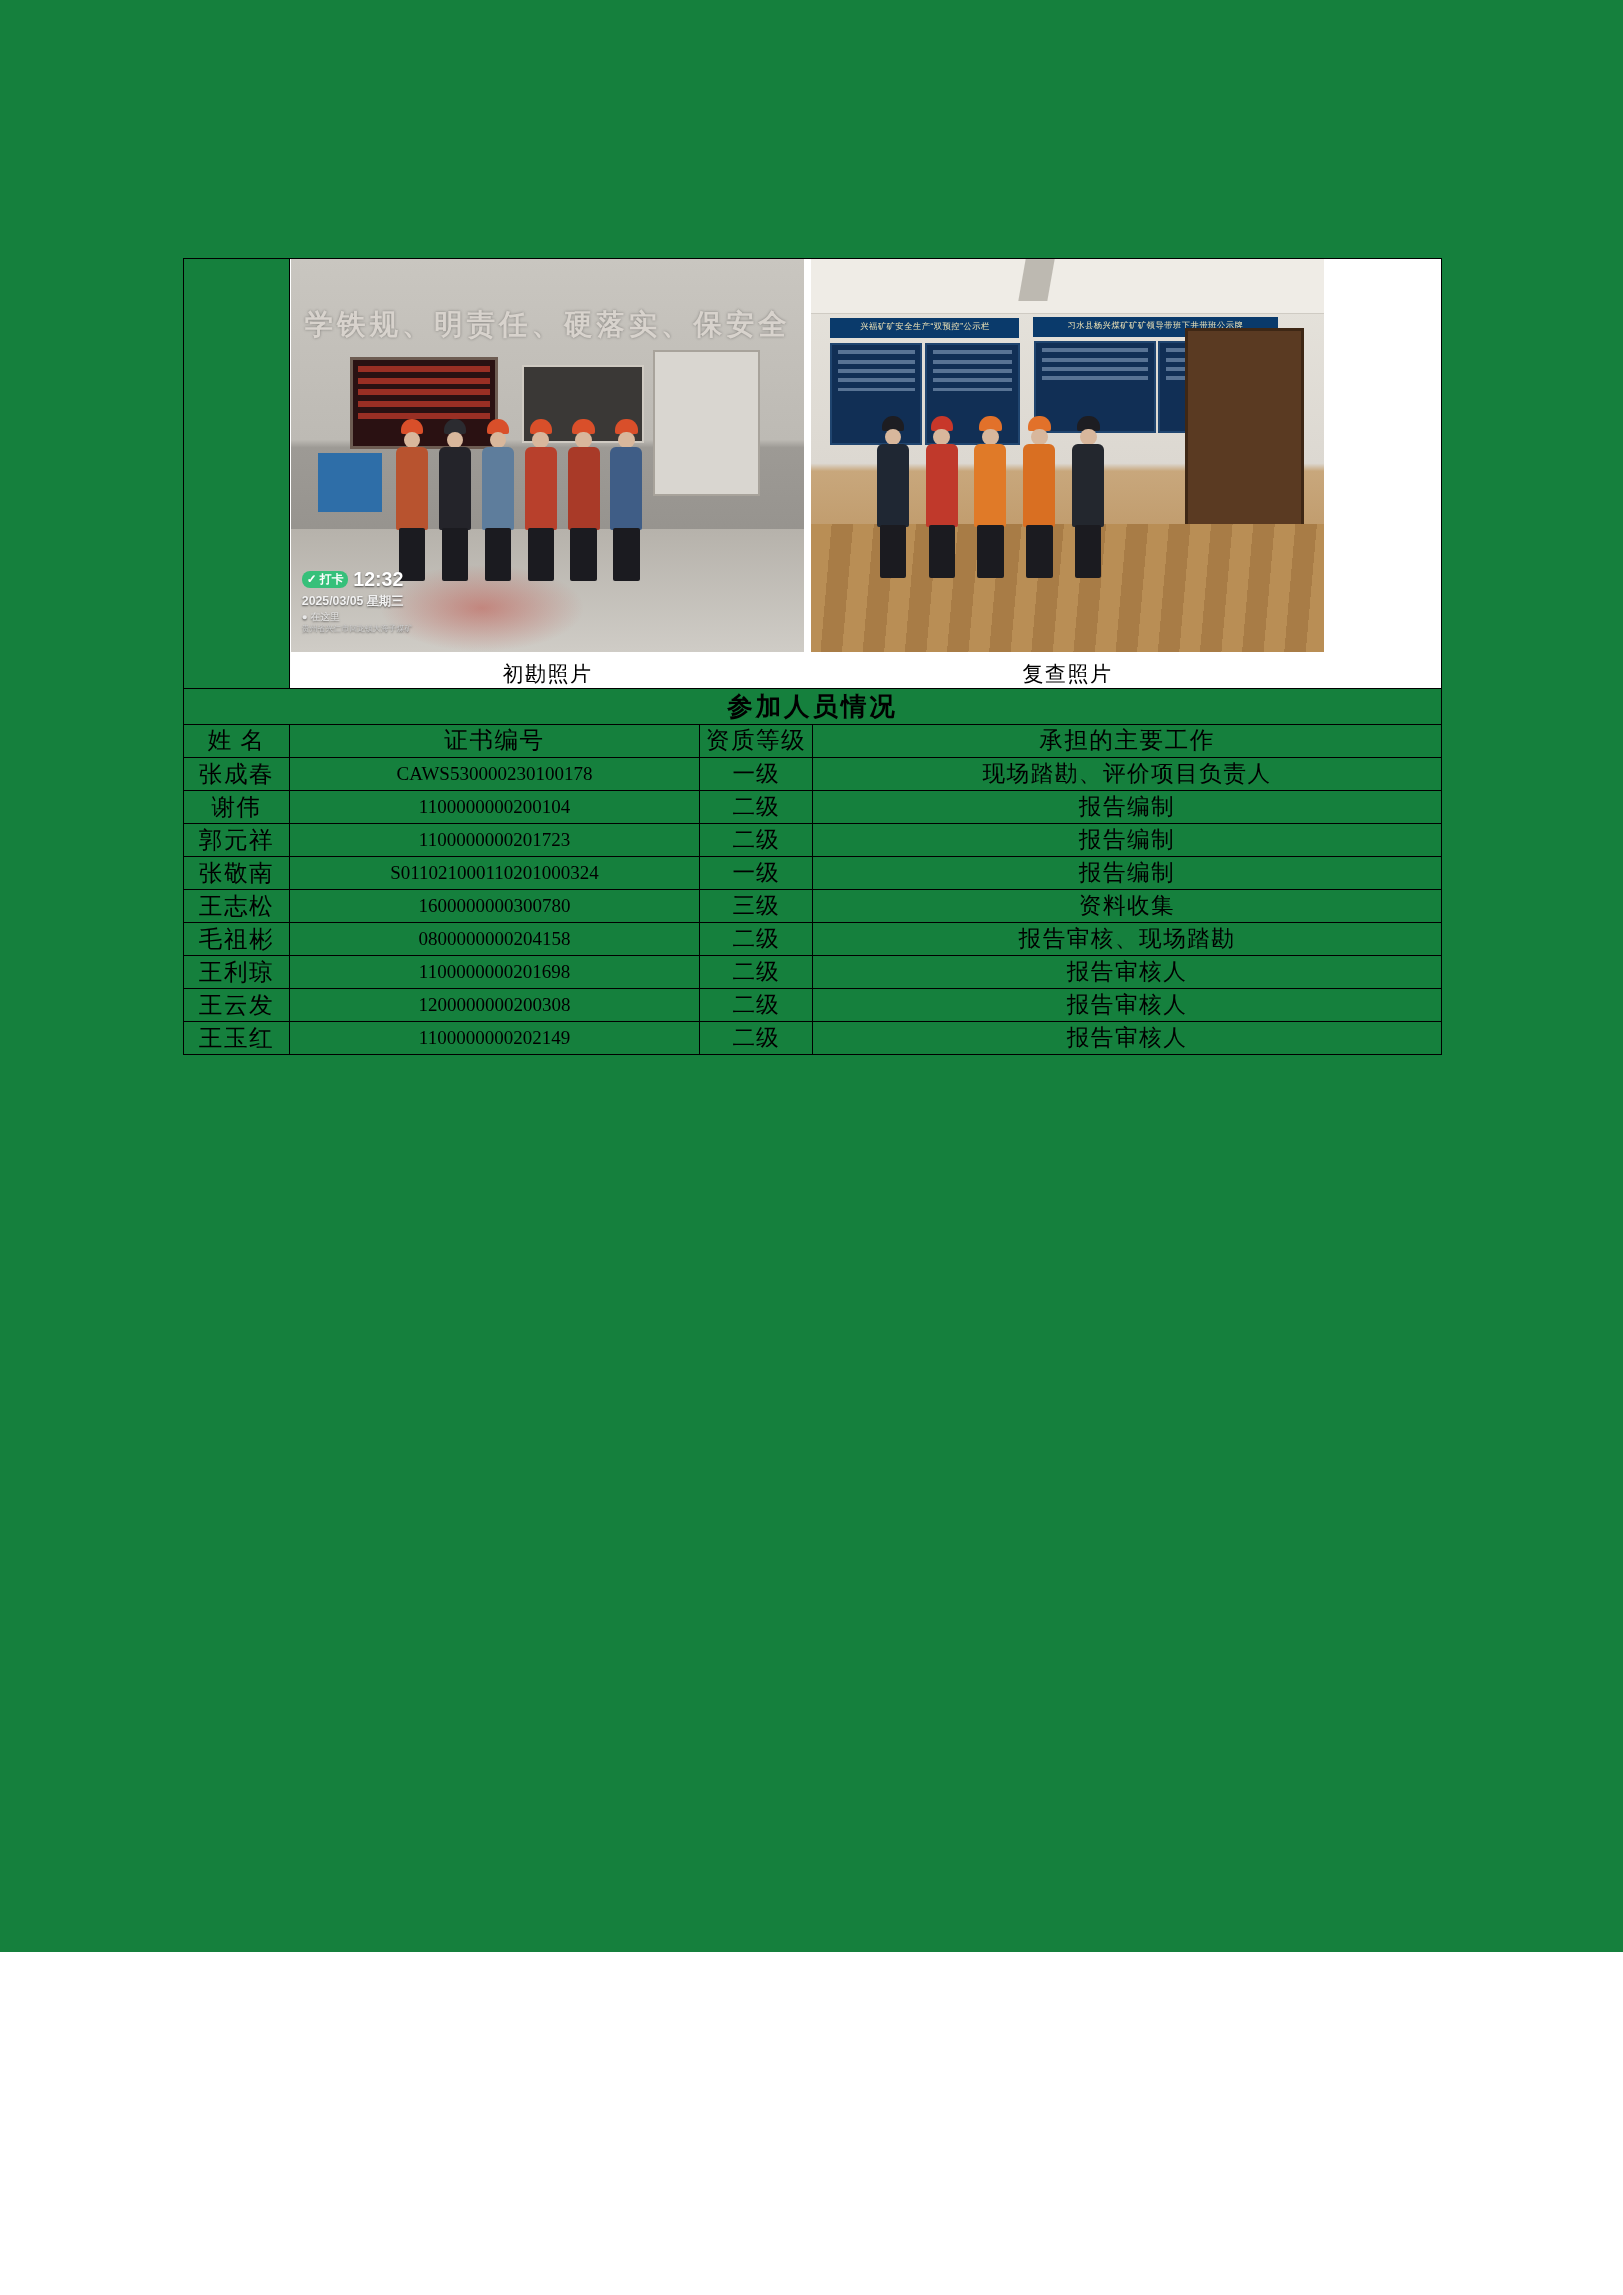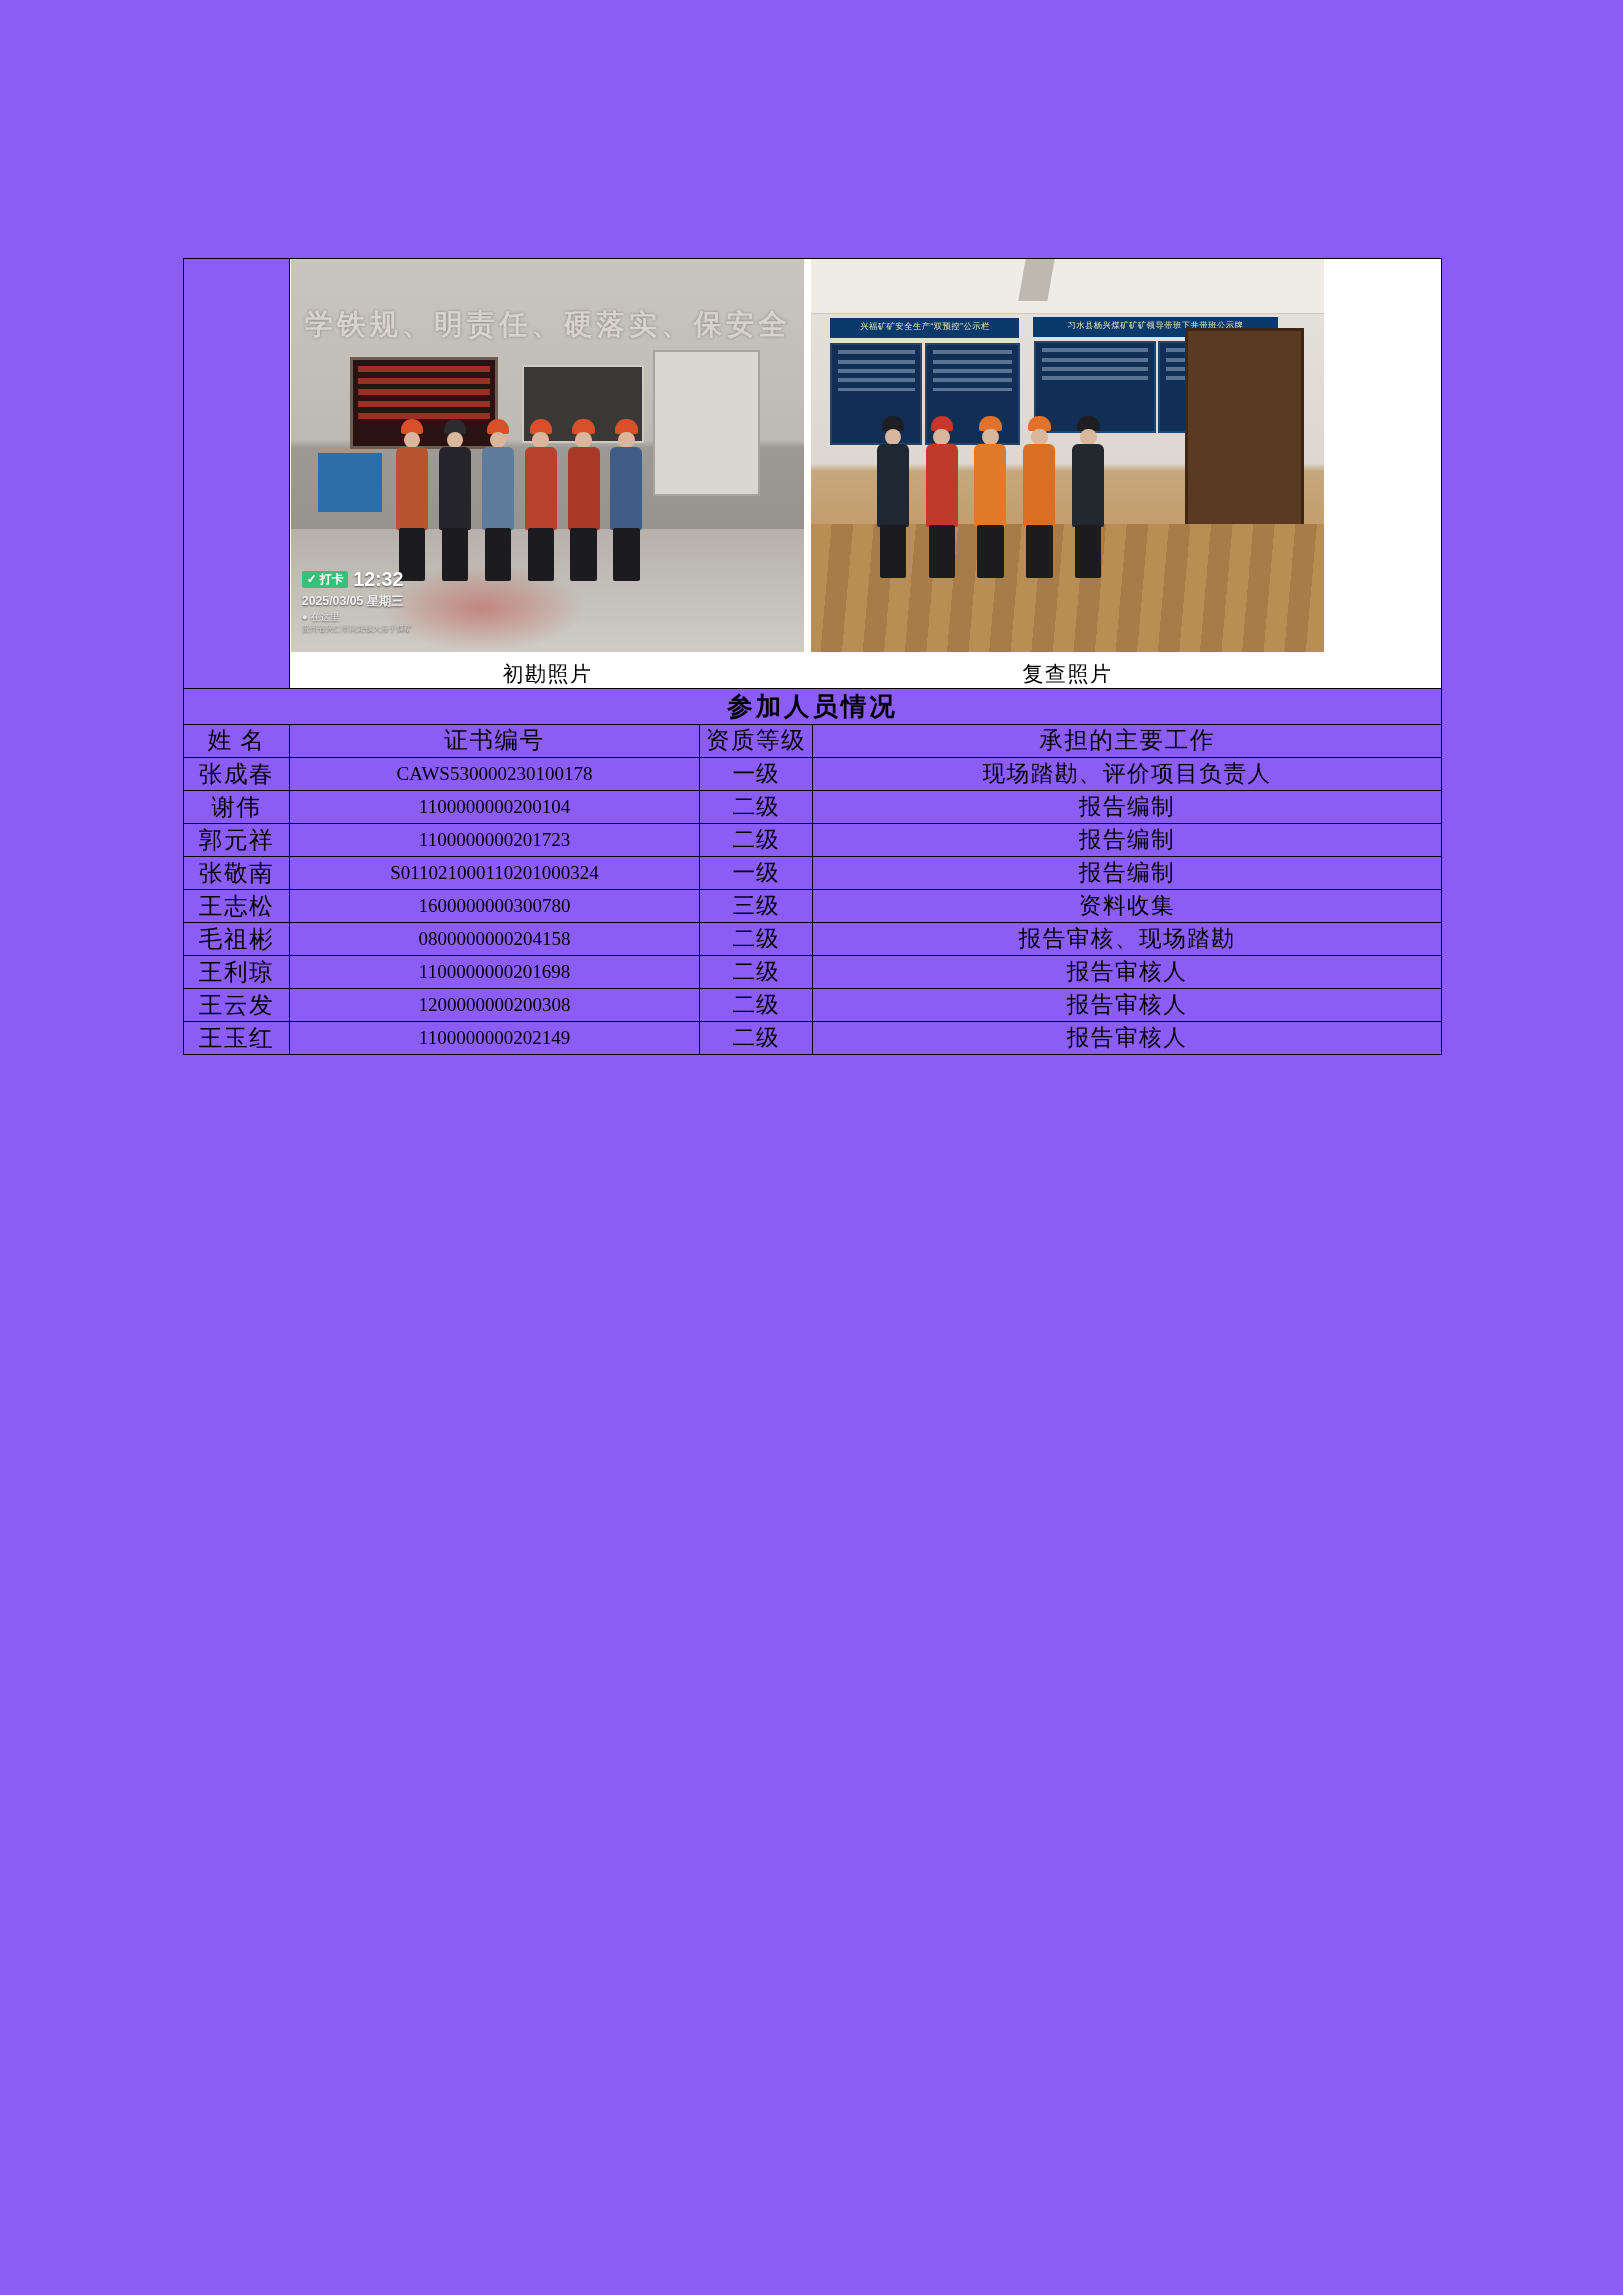--- a/index.html
+++ b/index.html
@@ -12,22 +12,22 @@
     height: 2295px;
     font-family: "Liberation Serif", serif;
     color: #000000;
     position: relative;
   }
   .page {
     position: absolute;
     left: 0;
     top: 0;
     width: 1623px;
-    height: 2295px;
-    background: #8b5cf6;
+    height: 1952px;
+    background: #15803d;
   }
   .doc-table {
     position: absolute;
     left: 183px;
     top: 258px;
     width: 1257px;
     border-collapse: collapse;
     table-layout: fixed;
   }
   .doc-table td {
@@ -162,21 +162,21 @@
     position: absolute;
     left: 10.8px;
     bottom: 17.7px;
     text-align: left;
     font-family: "Liberation Sans", sans-serif;
     line-height: 1.25;
   }
   .stamp .row1 { display:flex; align-items:center; gap: 4.9px; }
   .stamp .chip {
     background: #36c07a; color:#fff; font-size: 11.8px; padding: 1.5px 4.9px;
-    border-radius: 2px; font-weight: bold;
+    border-radius: 8px; font-weight: bold;
   }
   .stamp .time { color:#ffffff; font-size: 19.6px; font-weight: bold; text-shadow: 0 1px 2px rgba(0,0,0,.6); }
   .stamp .date { color:#f2f2f2; font-size: 12.3px; font-weight: bold; text-shadow: 0 1px 2px rgba(0,0,0,.6); margin-top: 2px;}
   .stamp .loc  { color:#e8e8e8; font-size: 9.8px; text-shadow: 0 1px 2px rgba(0,0,0,.6); margin-top: 1.5px;}
   .stamp .note { color:#cfcfcf; font-size: 7.9px; text-shadow: 0 1px 2px rgba(0,0,0,.6); margin-top: 1.5px;}
 
   
   .ph2 {
     background: linear-gradient(to bottom, #e7e4dd 0%, #dcd8d1 52%, #c8a77c 54%, #b2864f 100%);
   }

